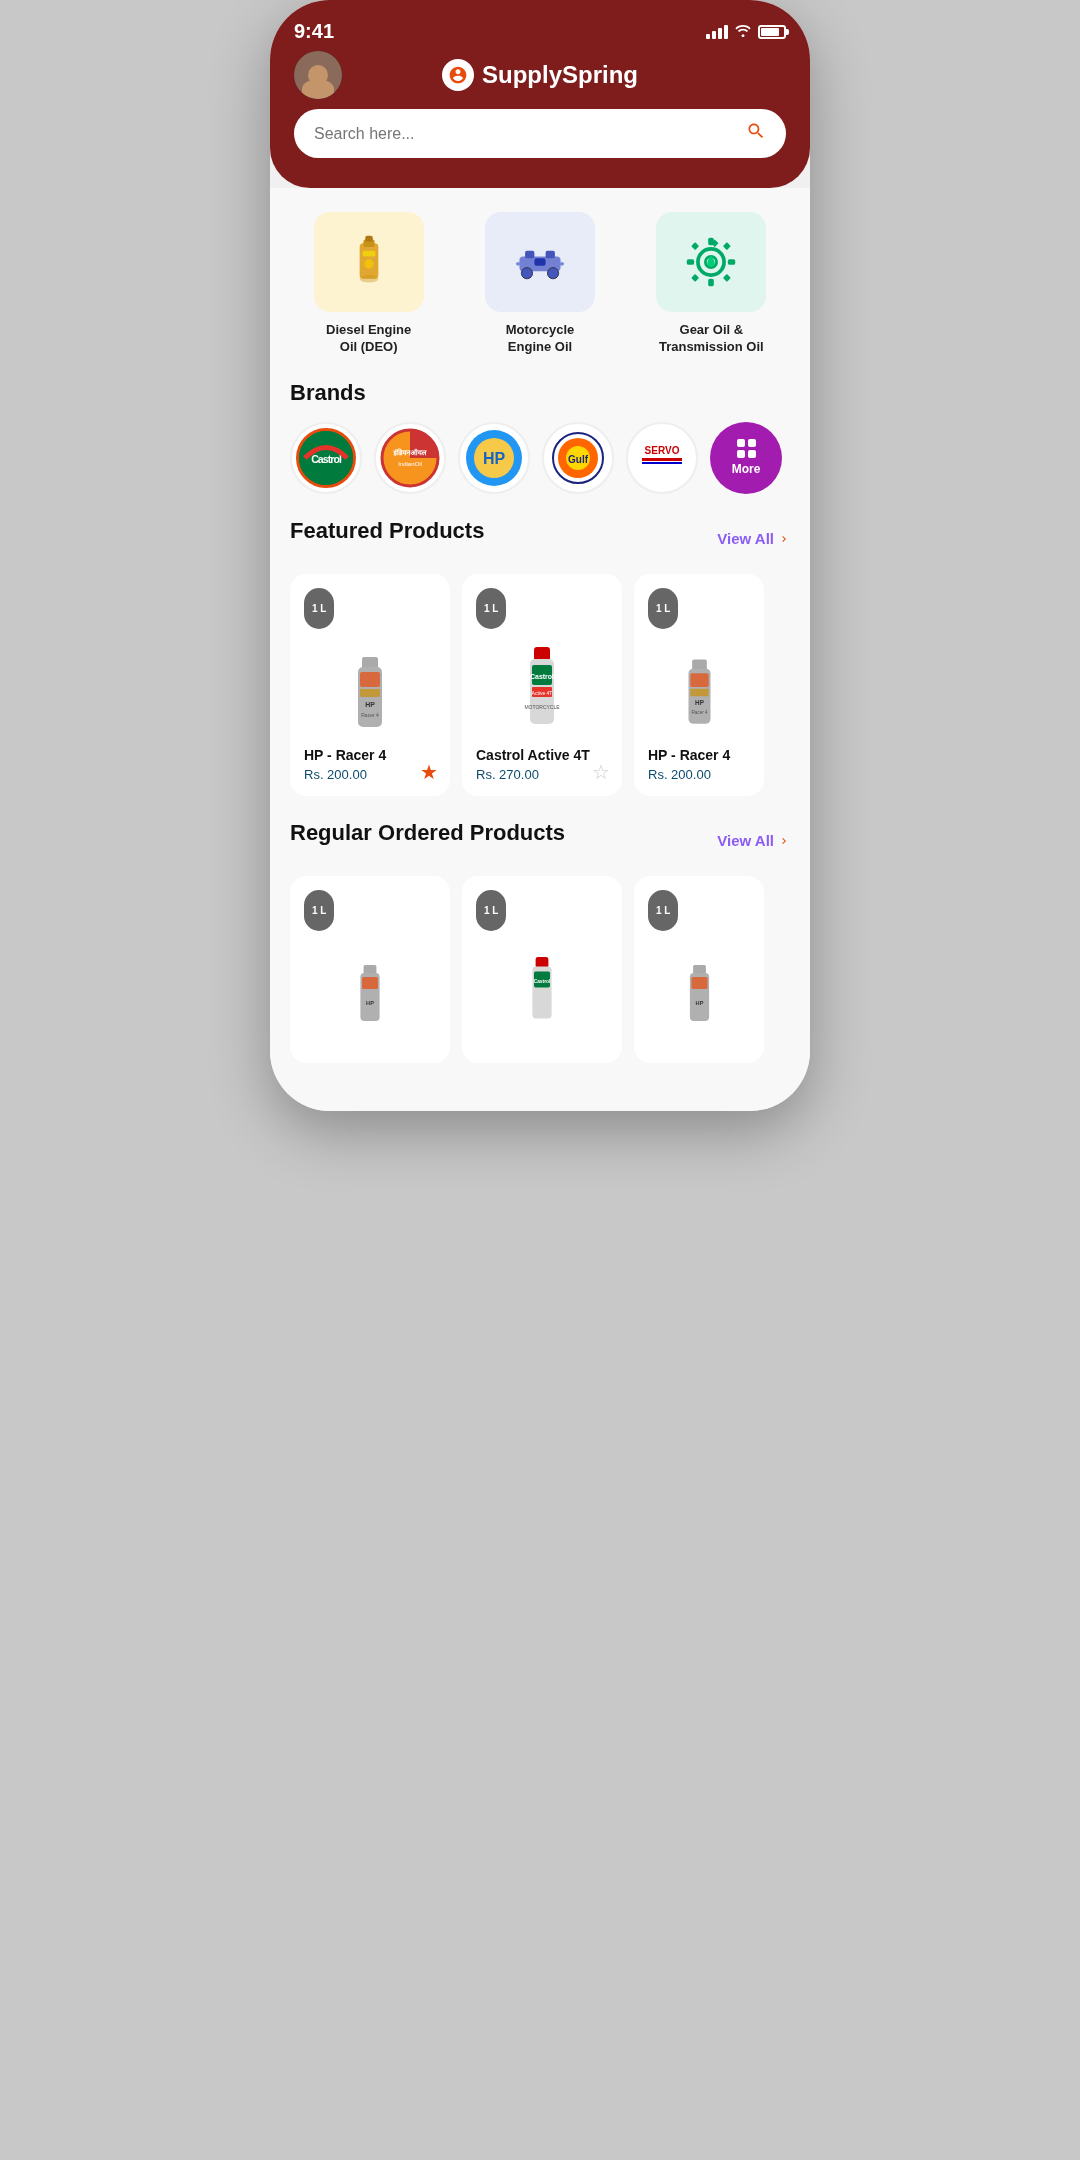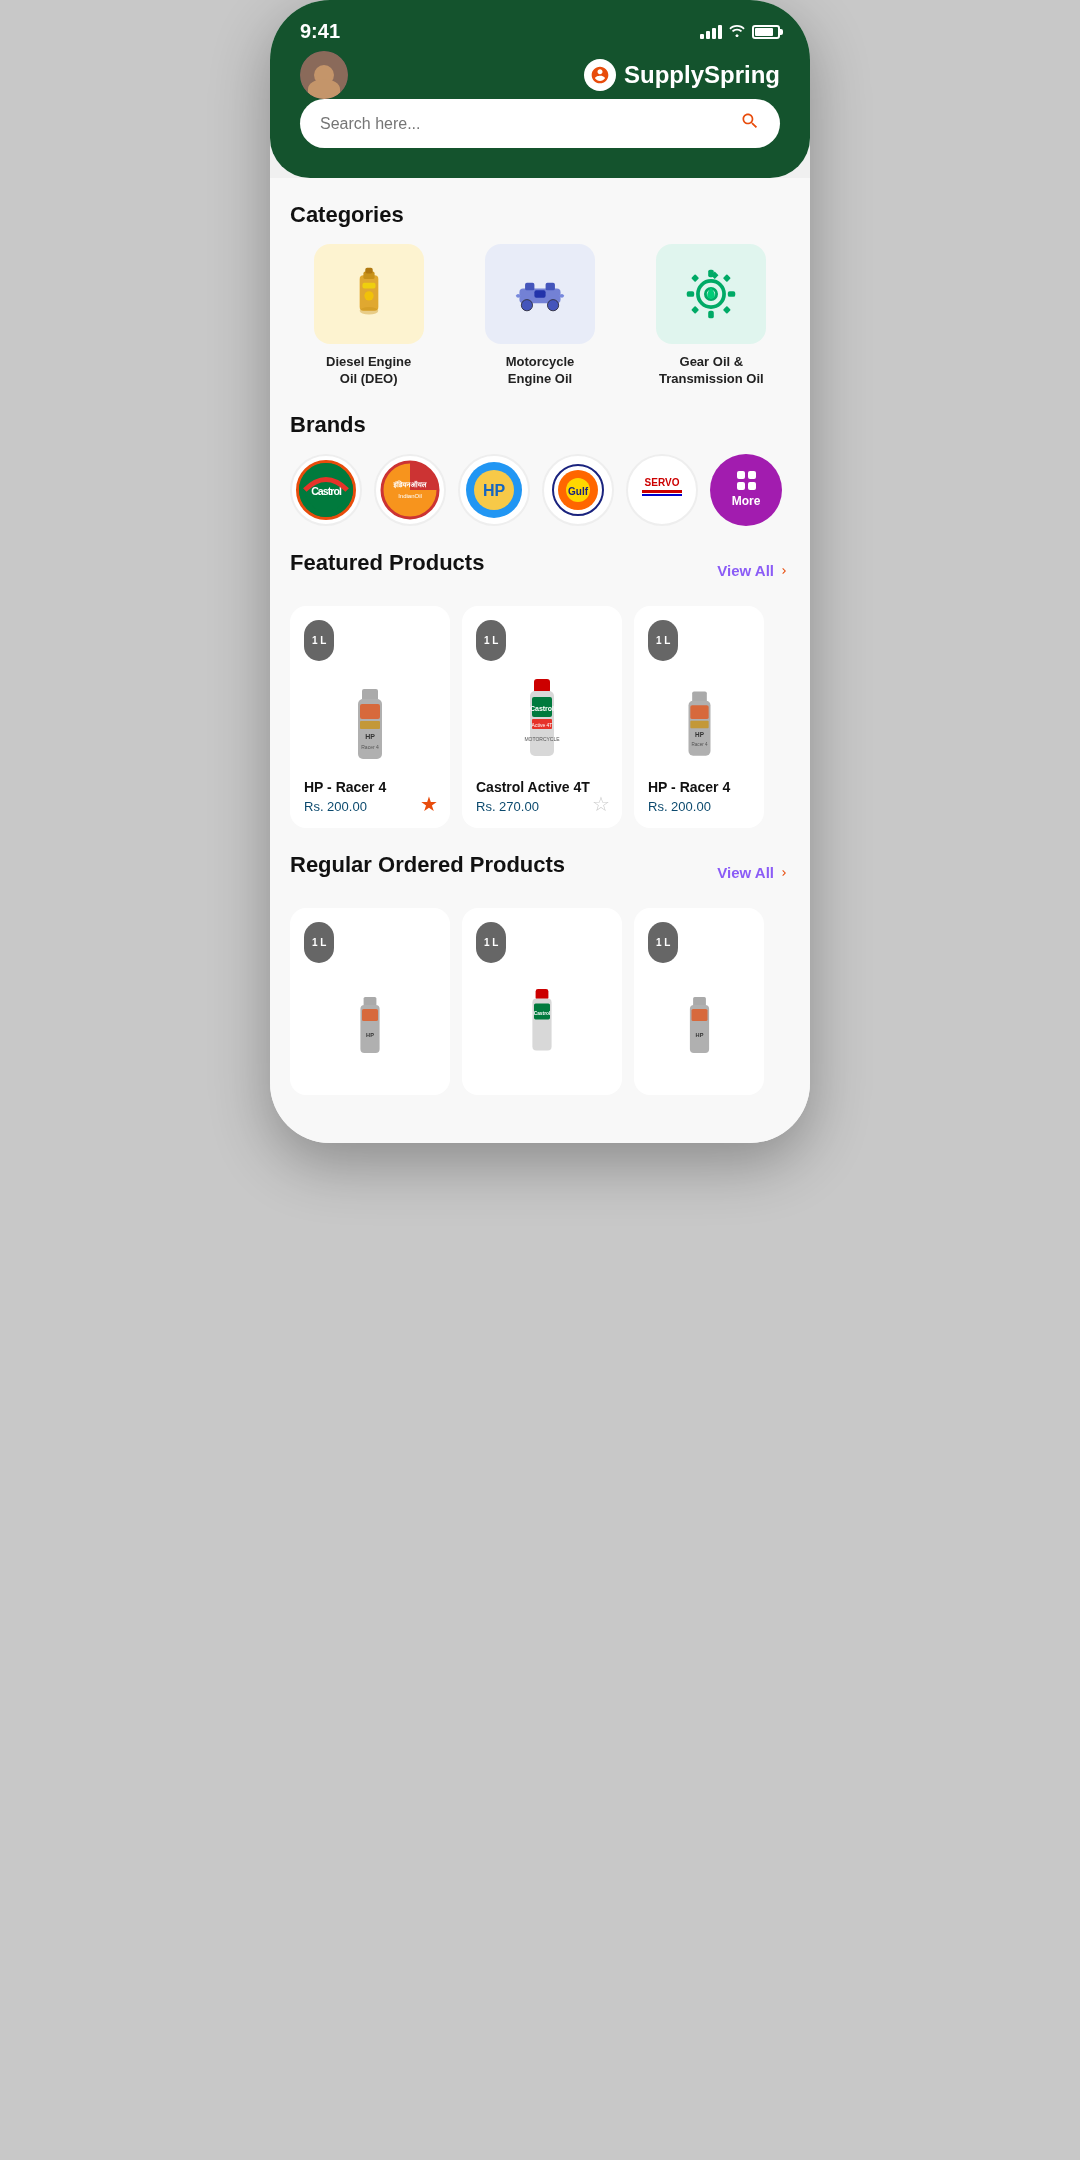--- a/index.html
+++ b/index.html
@@ -15,23 +15,23 @@
     .phone-frame {
       width: 540px;
       min-height: 1080px;
       background: #f0f0f0;
       border-radius: 60px;
       overflow: hidden;
       position: relative;
       box-shadow: 0 20px 60px rgba(0,0,0,0.3);
     }
     .header {
-      background: #14532d;
+      background: #7f1d1d;
       border-radius: 0 0 40px 40px;
-      padding: 20px 30px 30px;
+      padding: 20px 24px 30px;
     }
     .status-bar {
       display: flex;
       justify-content: space-between;
       align-items: center;
       margin-bottom: 16px;
     }
     .status-time {
       color: white;
       font-size: 20px;
@@ -79,22 +79,22 @@
     }
     .battery-fill {
       background: white;
       height: 100%;
       width: 80%;
       border-radius: 1px;
     }
     .app-header {
       display: flex;
       align-items: center;
-      justify-content: flex-end;
-      margin-bottom: 8px;
+      justify-content: center;
+      margin-bottom: 18px;
       position: relative;
     }
     .avatar {
       width: 48px;
       height: 48px;
       border-radius: 50%;
       overflow: hidden;
       position: absolute;
       left: 0;
       background: #555;
@@ -401,21 +401,20 @@
       <button class="search-btn">
         <svg width="20" height="20" viewBox="0 0 24 24" fill="#e84c0c">
           <path d="M15.5 14h-.79l-.28-.27C15.41 12.59 16 11.11 16 9.5 16 5.91 13.09 3 9.5 3S3 5.91 3 9.5 5.91 16 9.5 16c1.61 0 3.09-.59 4.23-1.57l.27.28v.79l5 4.99L20.49 19l-4.99-5zm-6 0C7.01 14 5 11.99 5 9.5S7.01 5 9.5 5 14 7.01 14 9.5 11.99 14 9.5 14z"></path>
         </svg>
       </button>
     </div>
   </div>
 
   <div class="content">
 
-    <h2 class="section-title">Categories</h2>
     <div class="categories-grid">
 
       <div class="category-item">
         <div class="category-icon-box cat-yellow">
           <svg class="cat-svg" viewBox="0 0 60 60" fill="none" xmlns="http://www.w3.org/2000/svg">
             <rect x="20" y="10" width="20" height="38" rx="4" fill="#e0a830"></rect>
             <rect x="24" y="6" width="12" height="8" rx="2" fill="#c8921a"></rect>
             <rect x="26" y="2" width="8" height="6" rx="2" fill="#b07810"></rect>
             <ellipse cx="30" cy="48" rx="10" ry="4" fill="#c8921a" opacity="0.4"></ellipse>
             <rect x="23" y="18" width="14" height="6" rx="2" fill="#f5e000" opacity="0.7"></rect>

